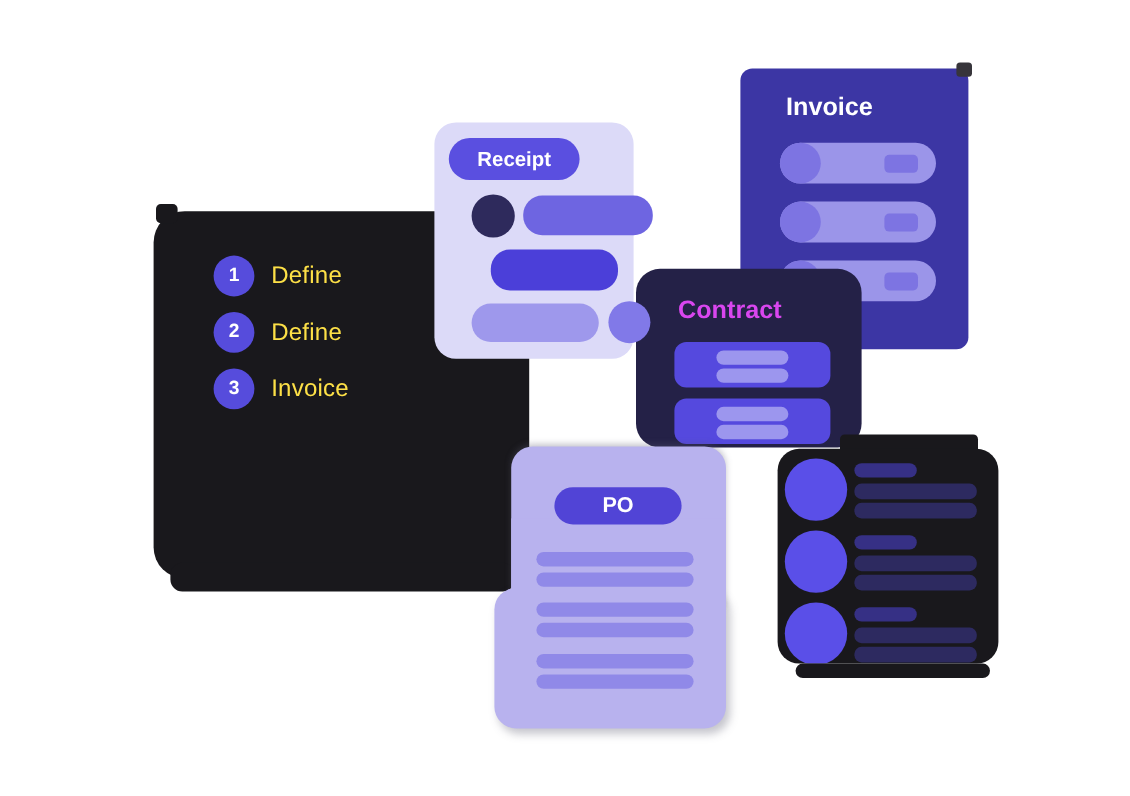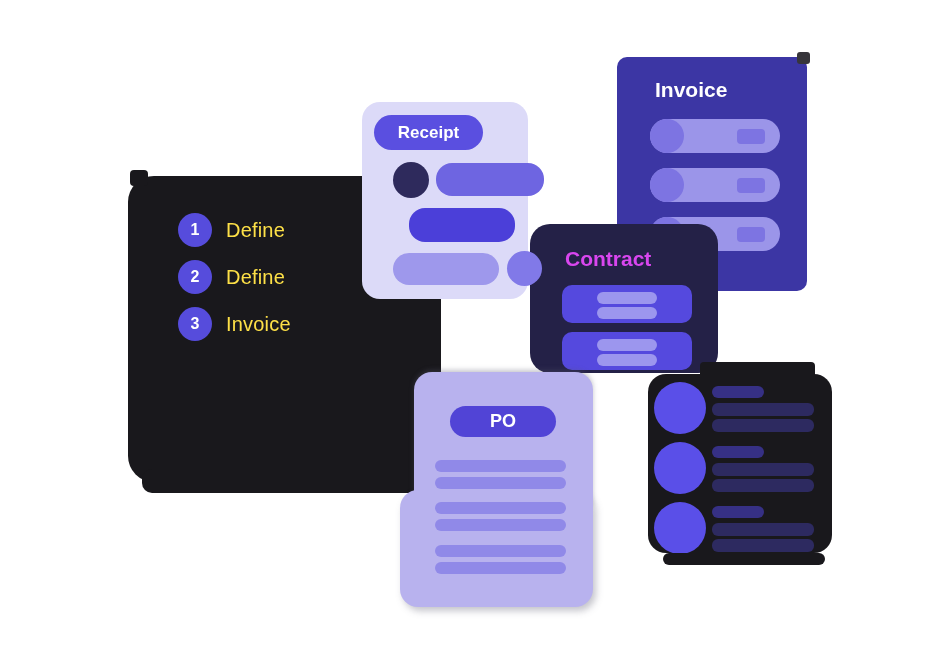--- a/index.html
+++ b/index.html
@@ -59,21 +59,21 @@
 
   
   [data-name="contract-card"]{
     left:530px;top:224px;width:188px;height:149px;background:#242147;border-radius:20px;z-index:2;
   }
   [data-name="contract-title"]{left:35px;top:23px;color:#d946ef;font-size:21px;font-weight:600;}
   .ct-block{position:absolute;left:32px;width:130px;height:38px;border-radius:10px;background:#5549de;}
   .ct-block .line{position:absolute;left:35px;width:60px;height:12px;border-radius:6px;background:#9c96ee;}
 
   
-  [data-name="po-card"]{left:400px;top:372px;width:193px;height:265px;z-index:5;}
+  [data-name="po-card"]{left:412px;top:372px;width:193px;height:265px;z-index:5;}
   [data-name="po-card-top-sheet"]{
     left:14px;top:0;width:179px;height:135px;background:#b8b2ee;
     border-radius:18px 18px 0 0;box-shadow:0 -2px 5px rgba(90,90,110,.35);
   }
   [data-name="po-card-bottom-sheet"]{
     left:0;top:118px;width:193px;height:117px;background:#b8b2ee;
     border-radius:18px;box-shadow:3px 4px 7px rgba(90,90,110,.35);
   }
   [data-name="po-card-fill"]{left:14px;top:60px;width:179px;height:90px;background:#b8b2ee;}
   [data-name="po-badge"]{

